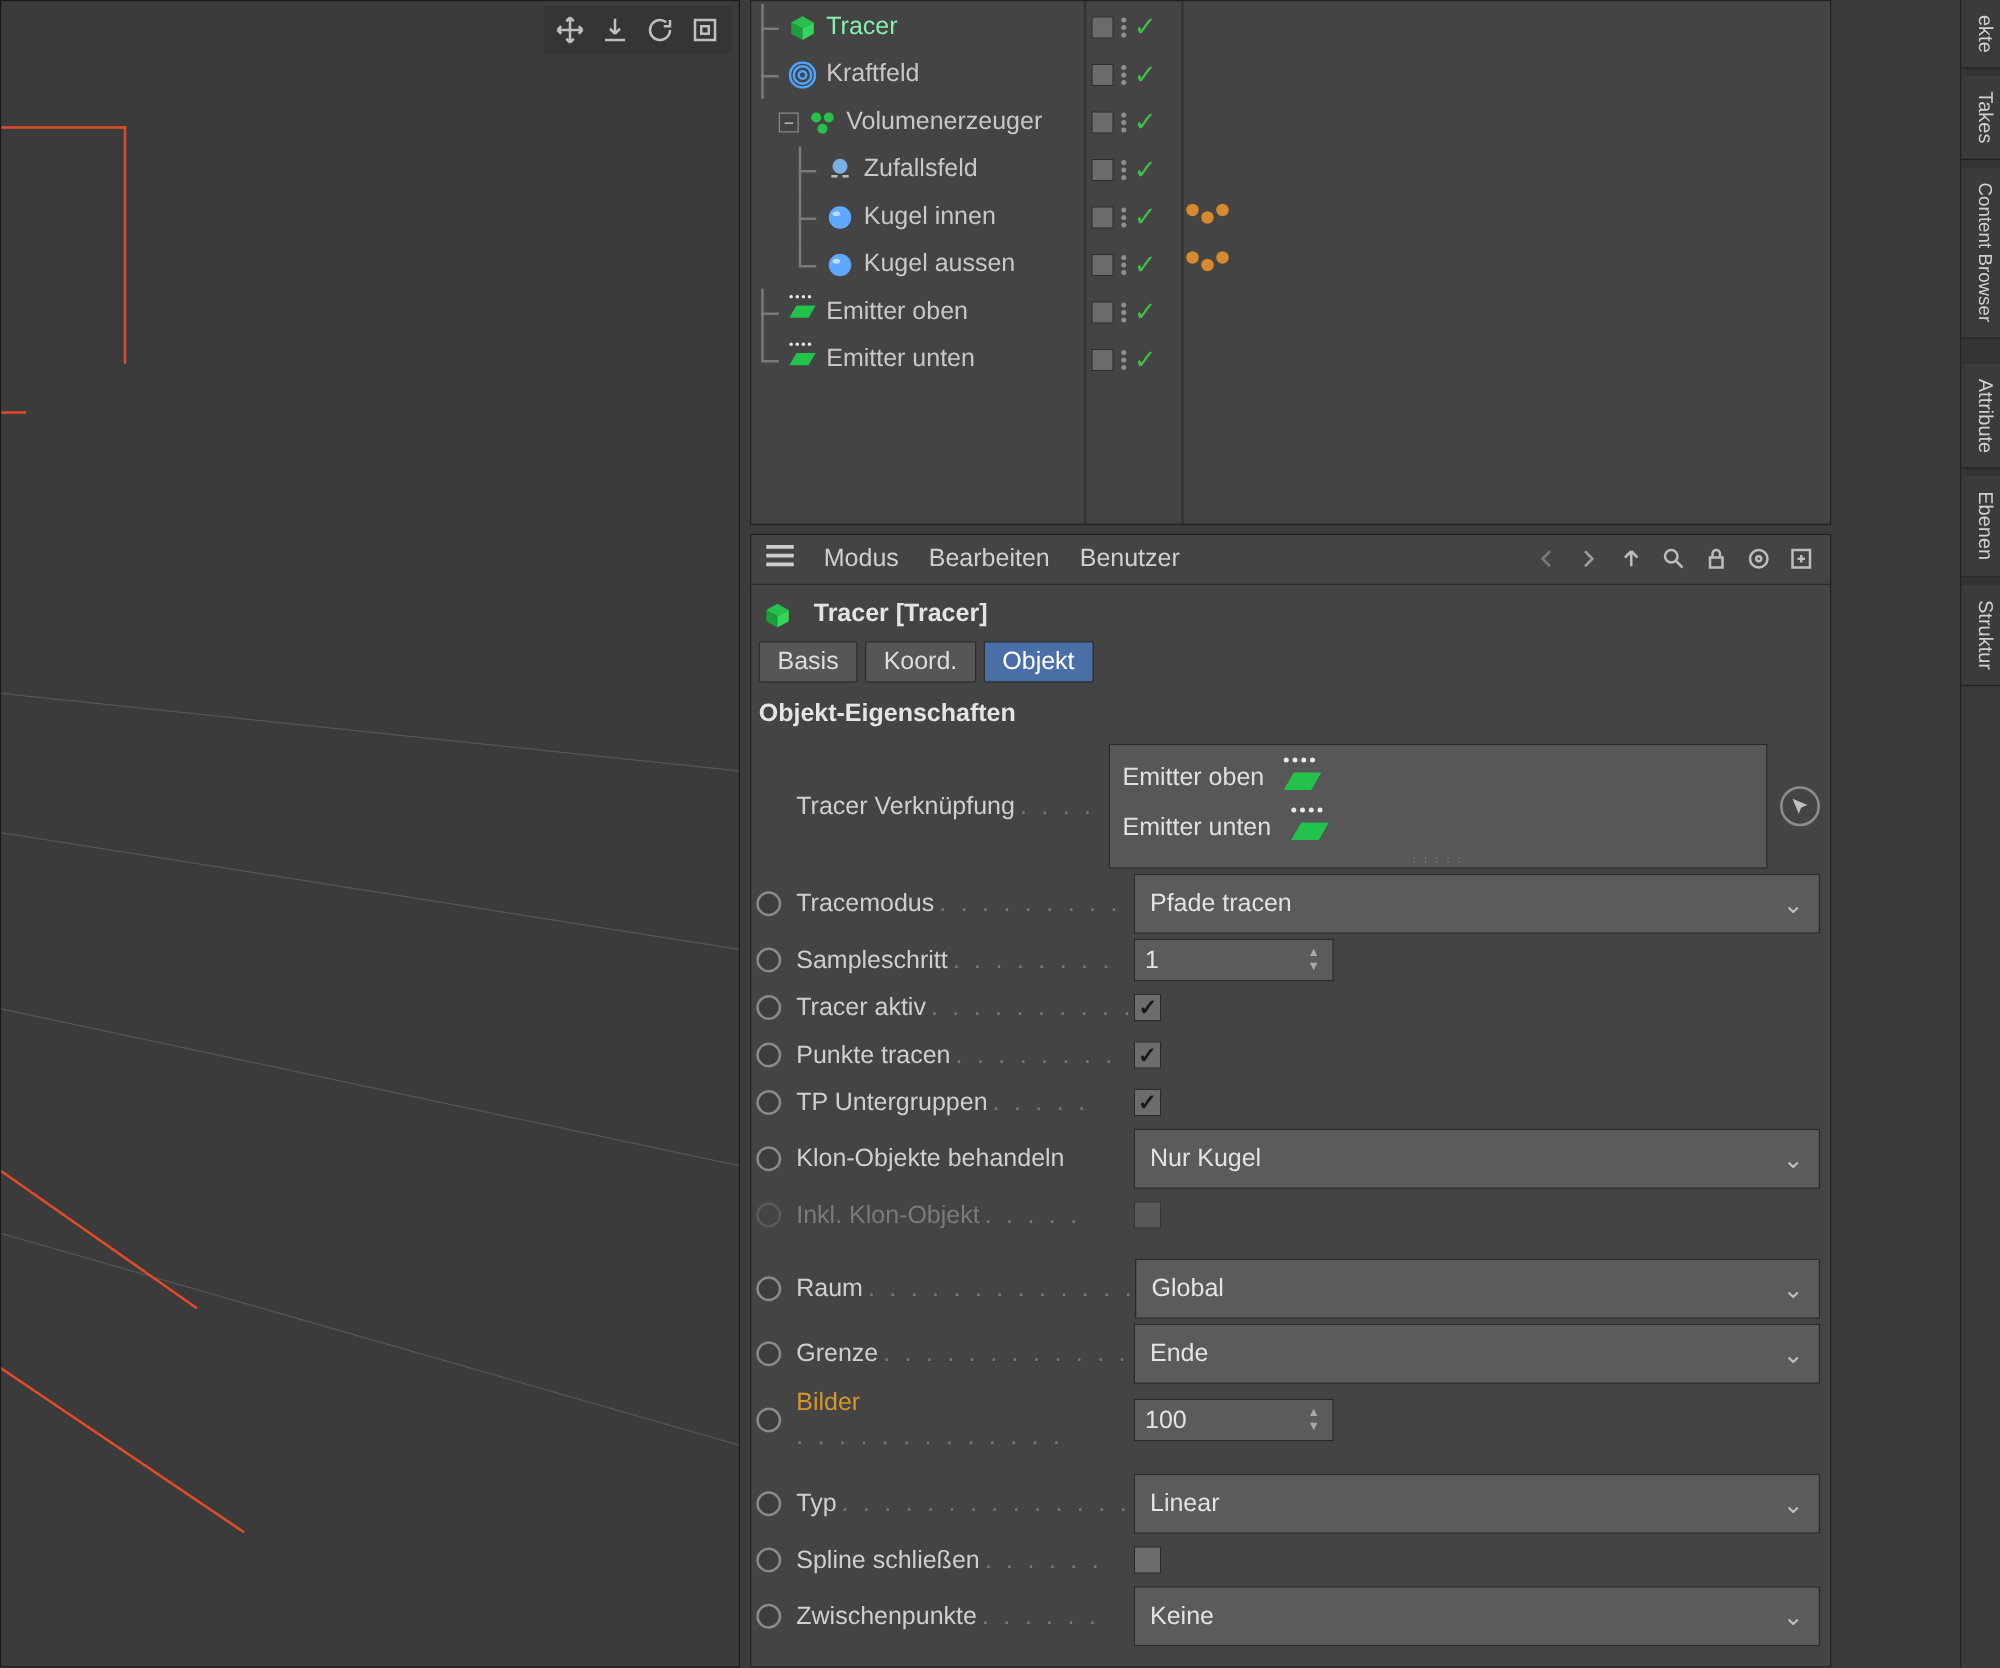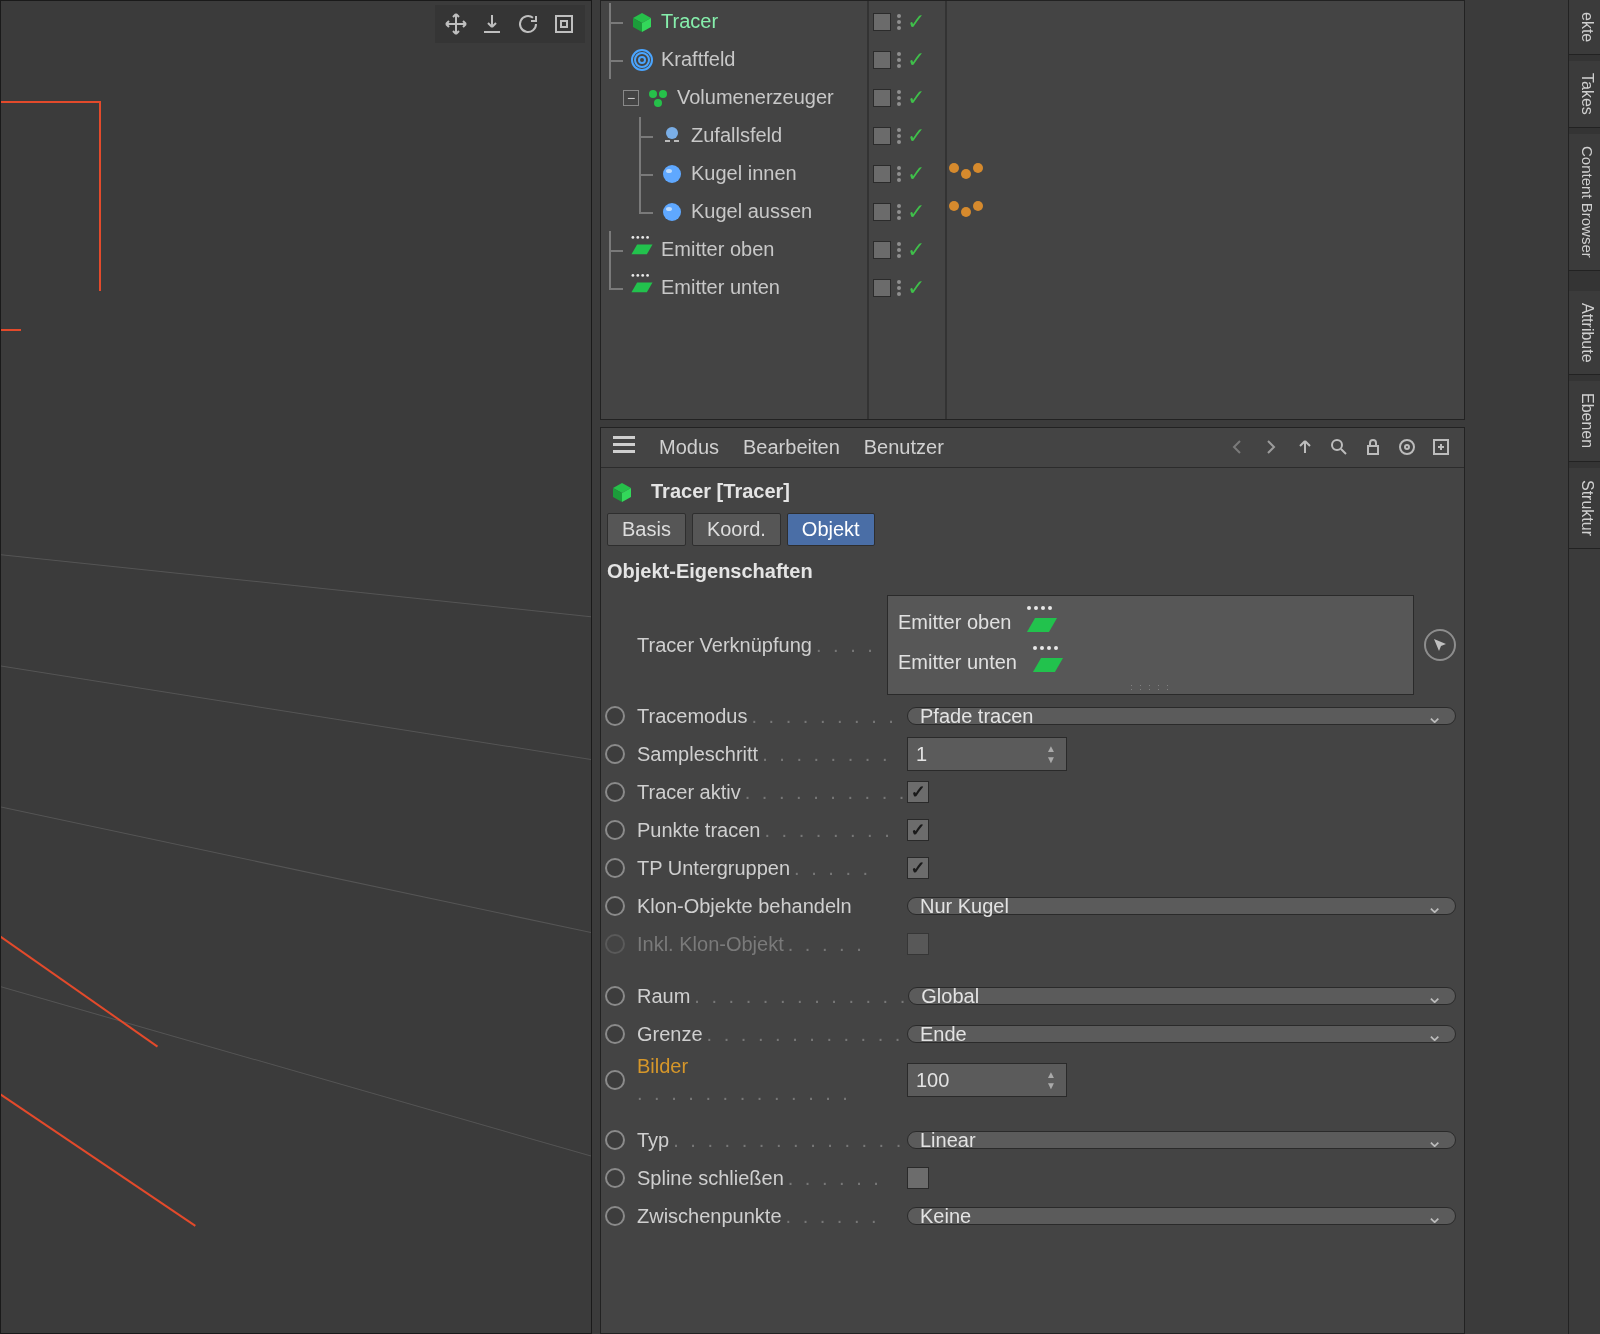--- a/index.html
+++ b/index.html
@@ -165,22 +165,22 @@
   .emitter-icon .plane{
     position:absolute;left:6px;top:10px;width:22px;height:14px;background:#22c24d;transform:skewX(-30deg);
   }
   .emitter-icon .pts{position:absolute;left:2px;top:-2px;display:flex;gap:3px;}
   .emitter-icon .pts span{width:4px;height:4px;border-radius:50%;background:#e8e8e8;display:block;}
   .arrow-circle{
     width:32px;height:32px;border-radius:50%;border:2px solid #8d8d8d;display:flex;align-items:center;justify-content:center;margin-left:10px;color:#bfbfbf;flex:0 0 32px;
   }
 
   .dropdown{
-    flex:1;background:#5b5b5b;border:1px solid #2a2a2a;height:18px;display:flex;align-items:center;
-    padding:0 12px;justify-content:space-between;border-radius:10px;color:#e3e3e3;
+    flex:1;background:#5b5b5b;border:1px solid #2a2a2a;height:48px;display:flex;align-items:center;
+    padding:0 12px;justify-content:space-between;border-radius:0;color:#e3e3e3;
   }
   .dropdown .chev{color:#bdbdbd;}
   .num-input{
     width:160px;height:34px;background:#5b5b5b;border:1px solid #2a2a2a;display:flex;align-items:center;
     padding:0 8px;color:#e3e3e3;position:relative;
   }
   .num-input .spinners{
     position:absolute;right:4px;top:0;bottom:0;width:16px;display:flex;flex-direction:column;justify-content:center;gap:1px;color:#aaa;font-size:10px;
   }
   .checkbox{

